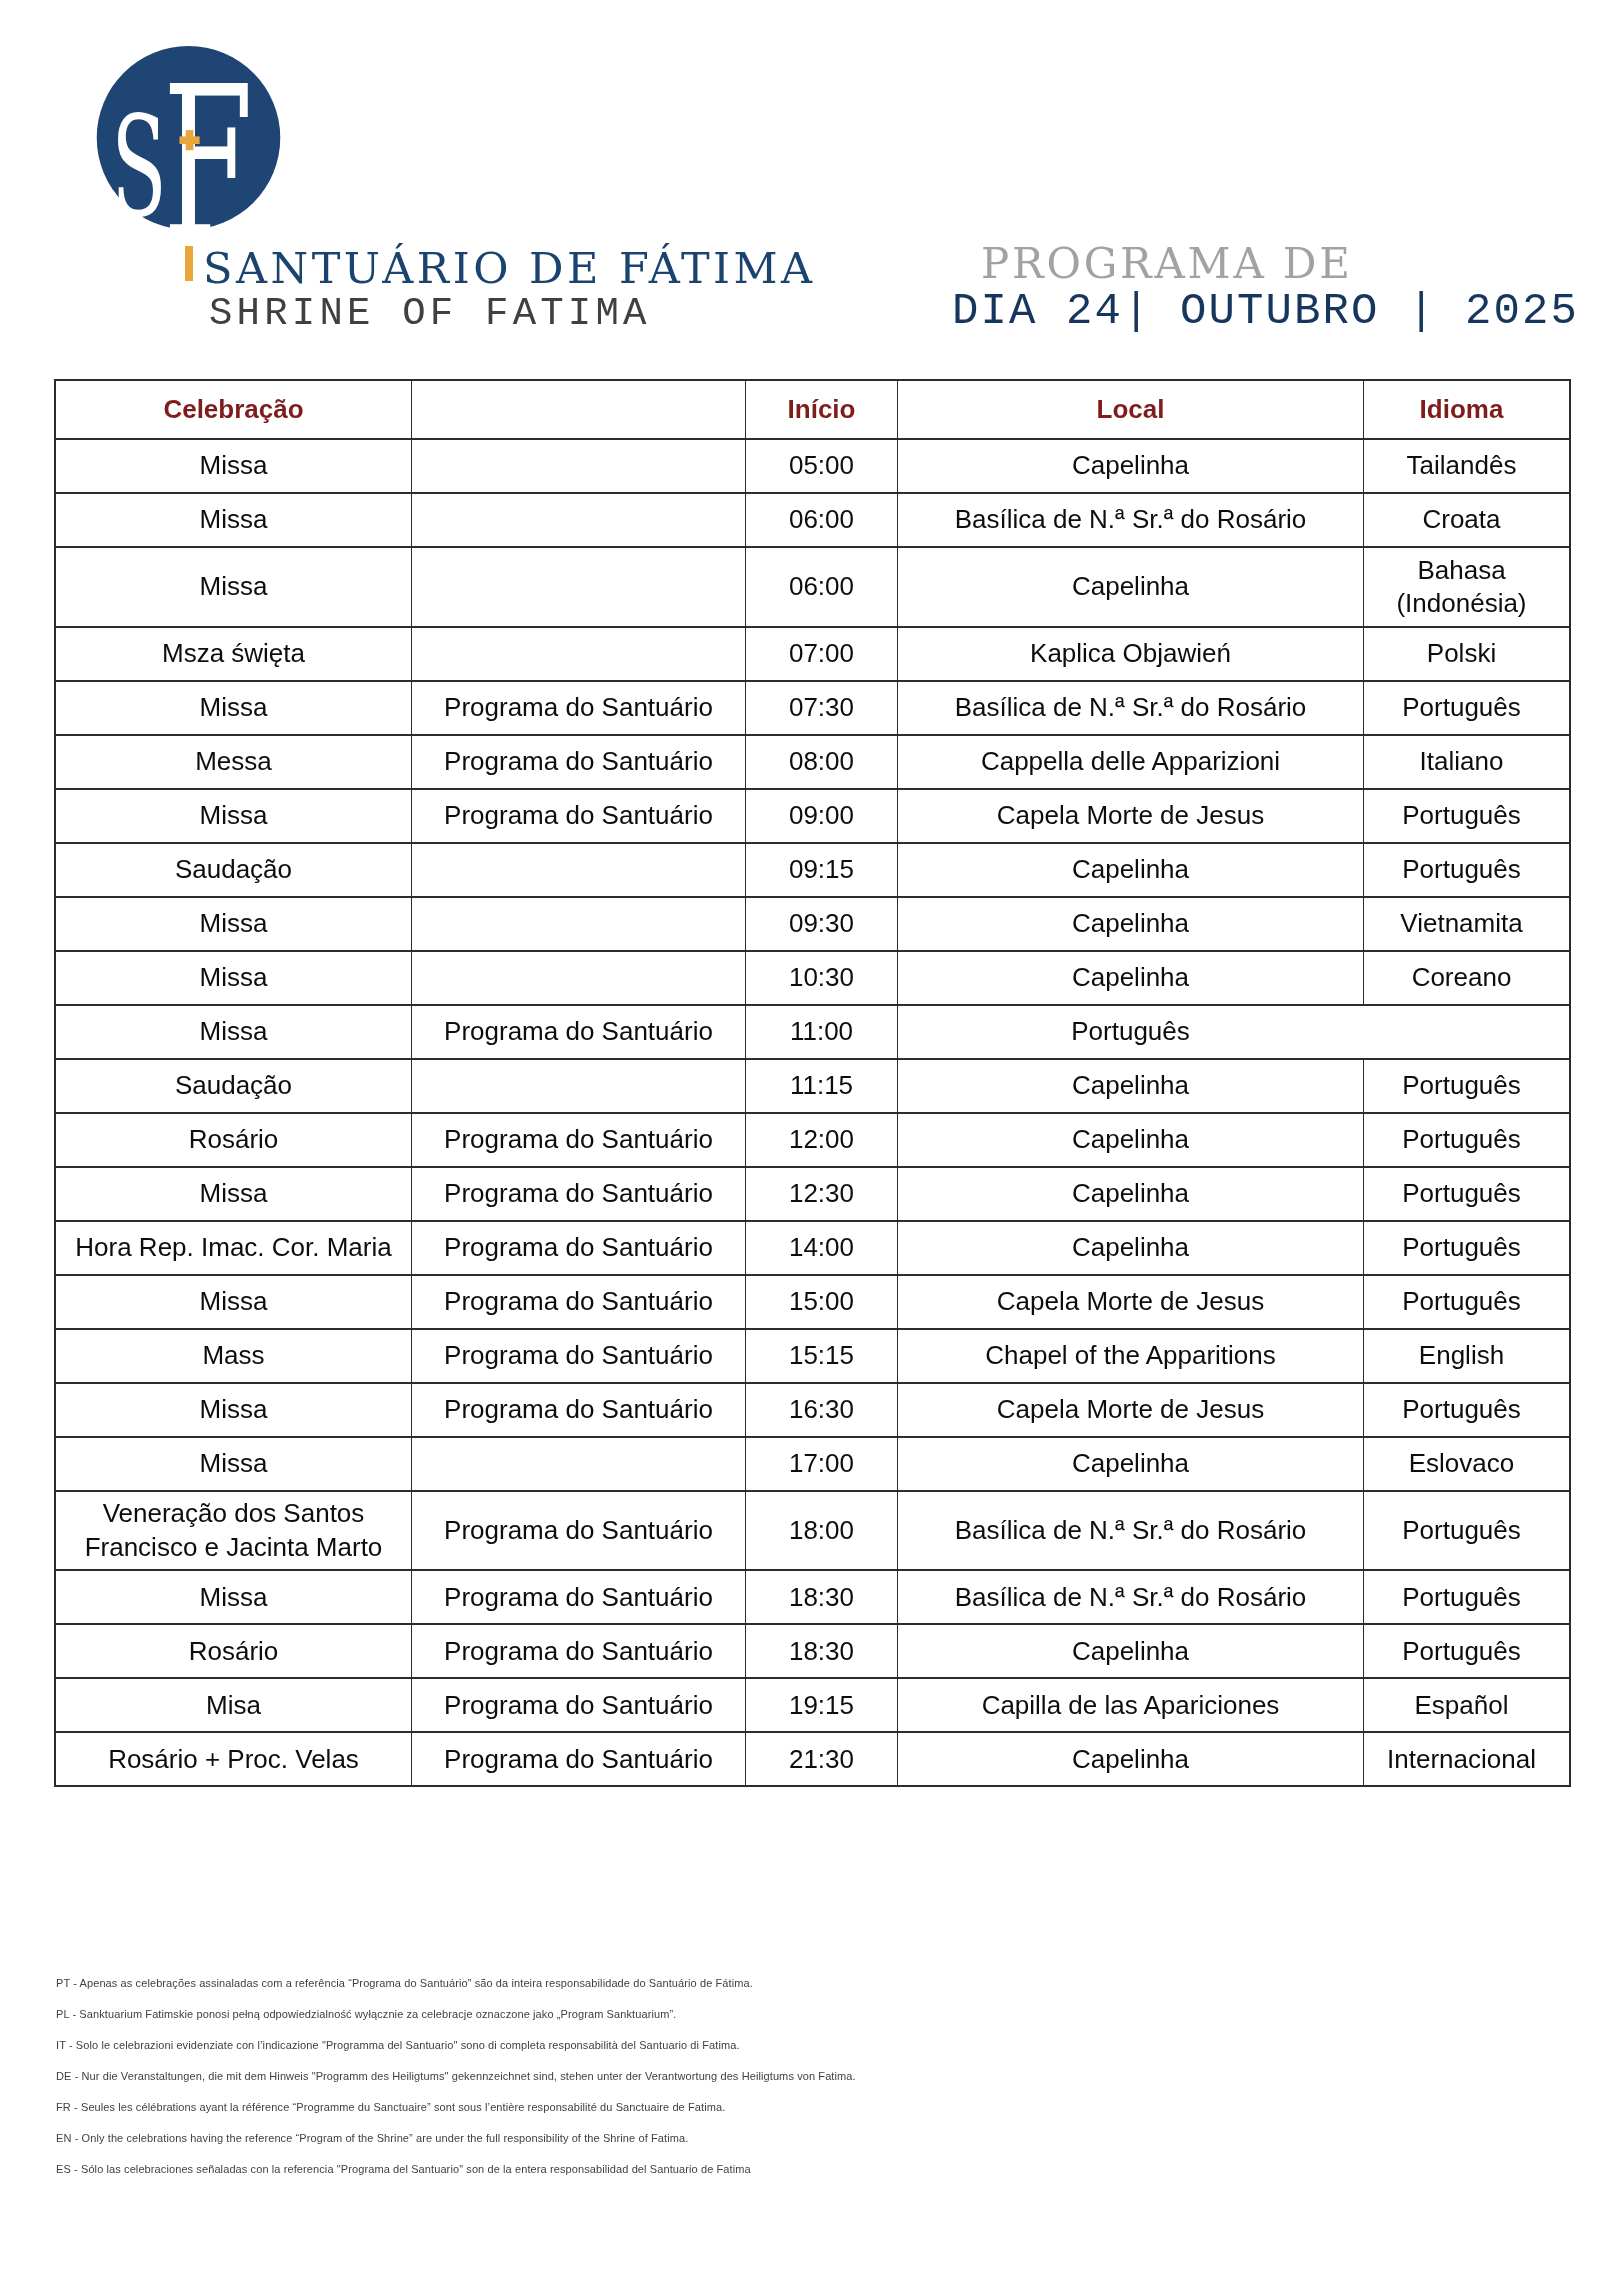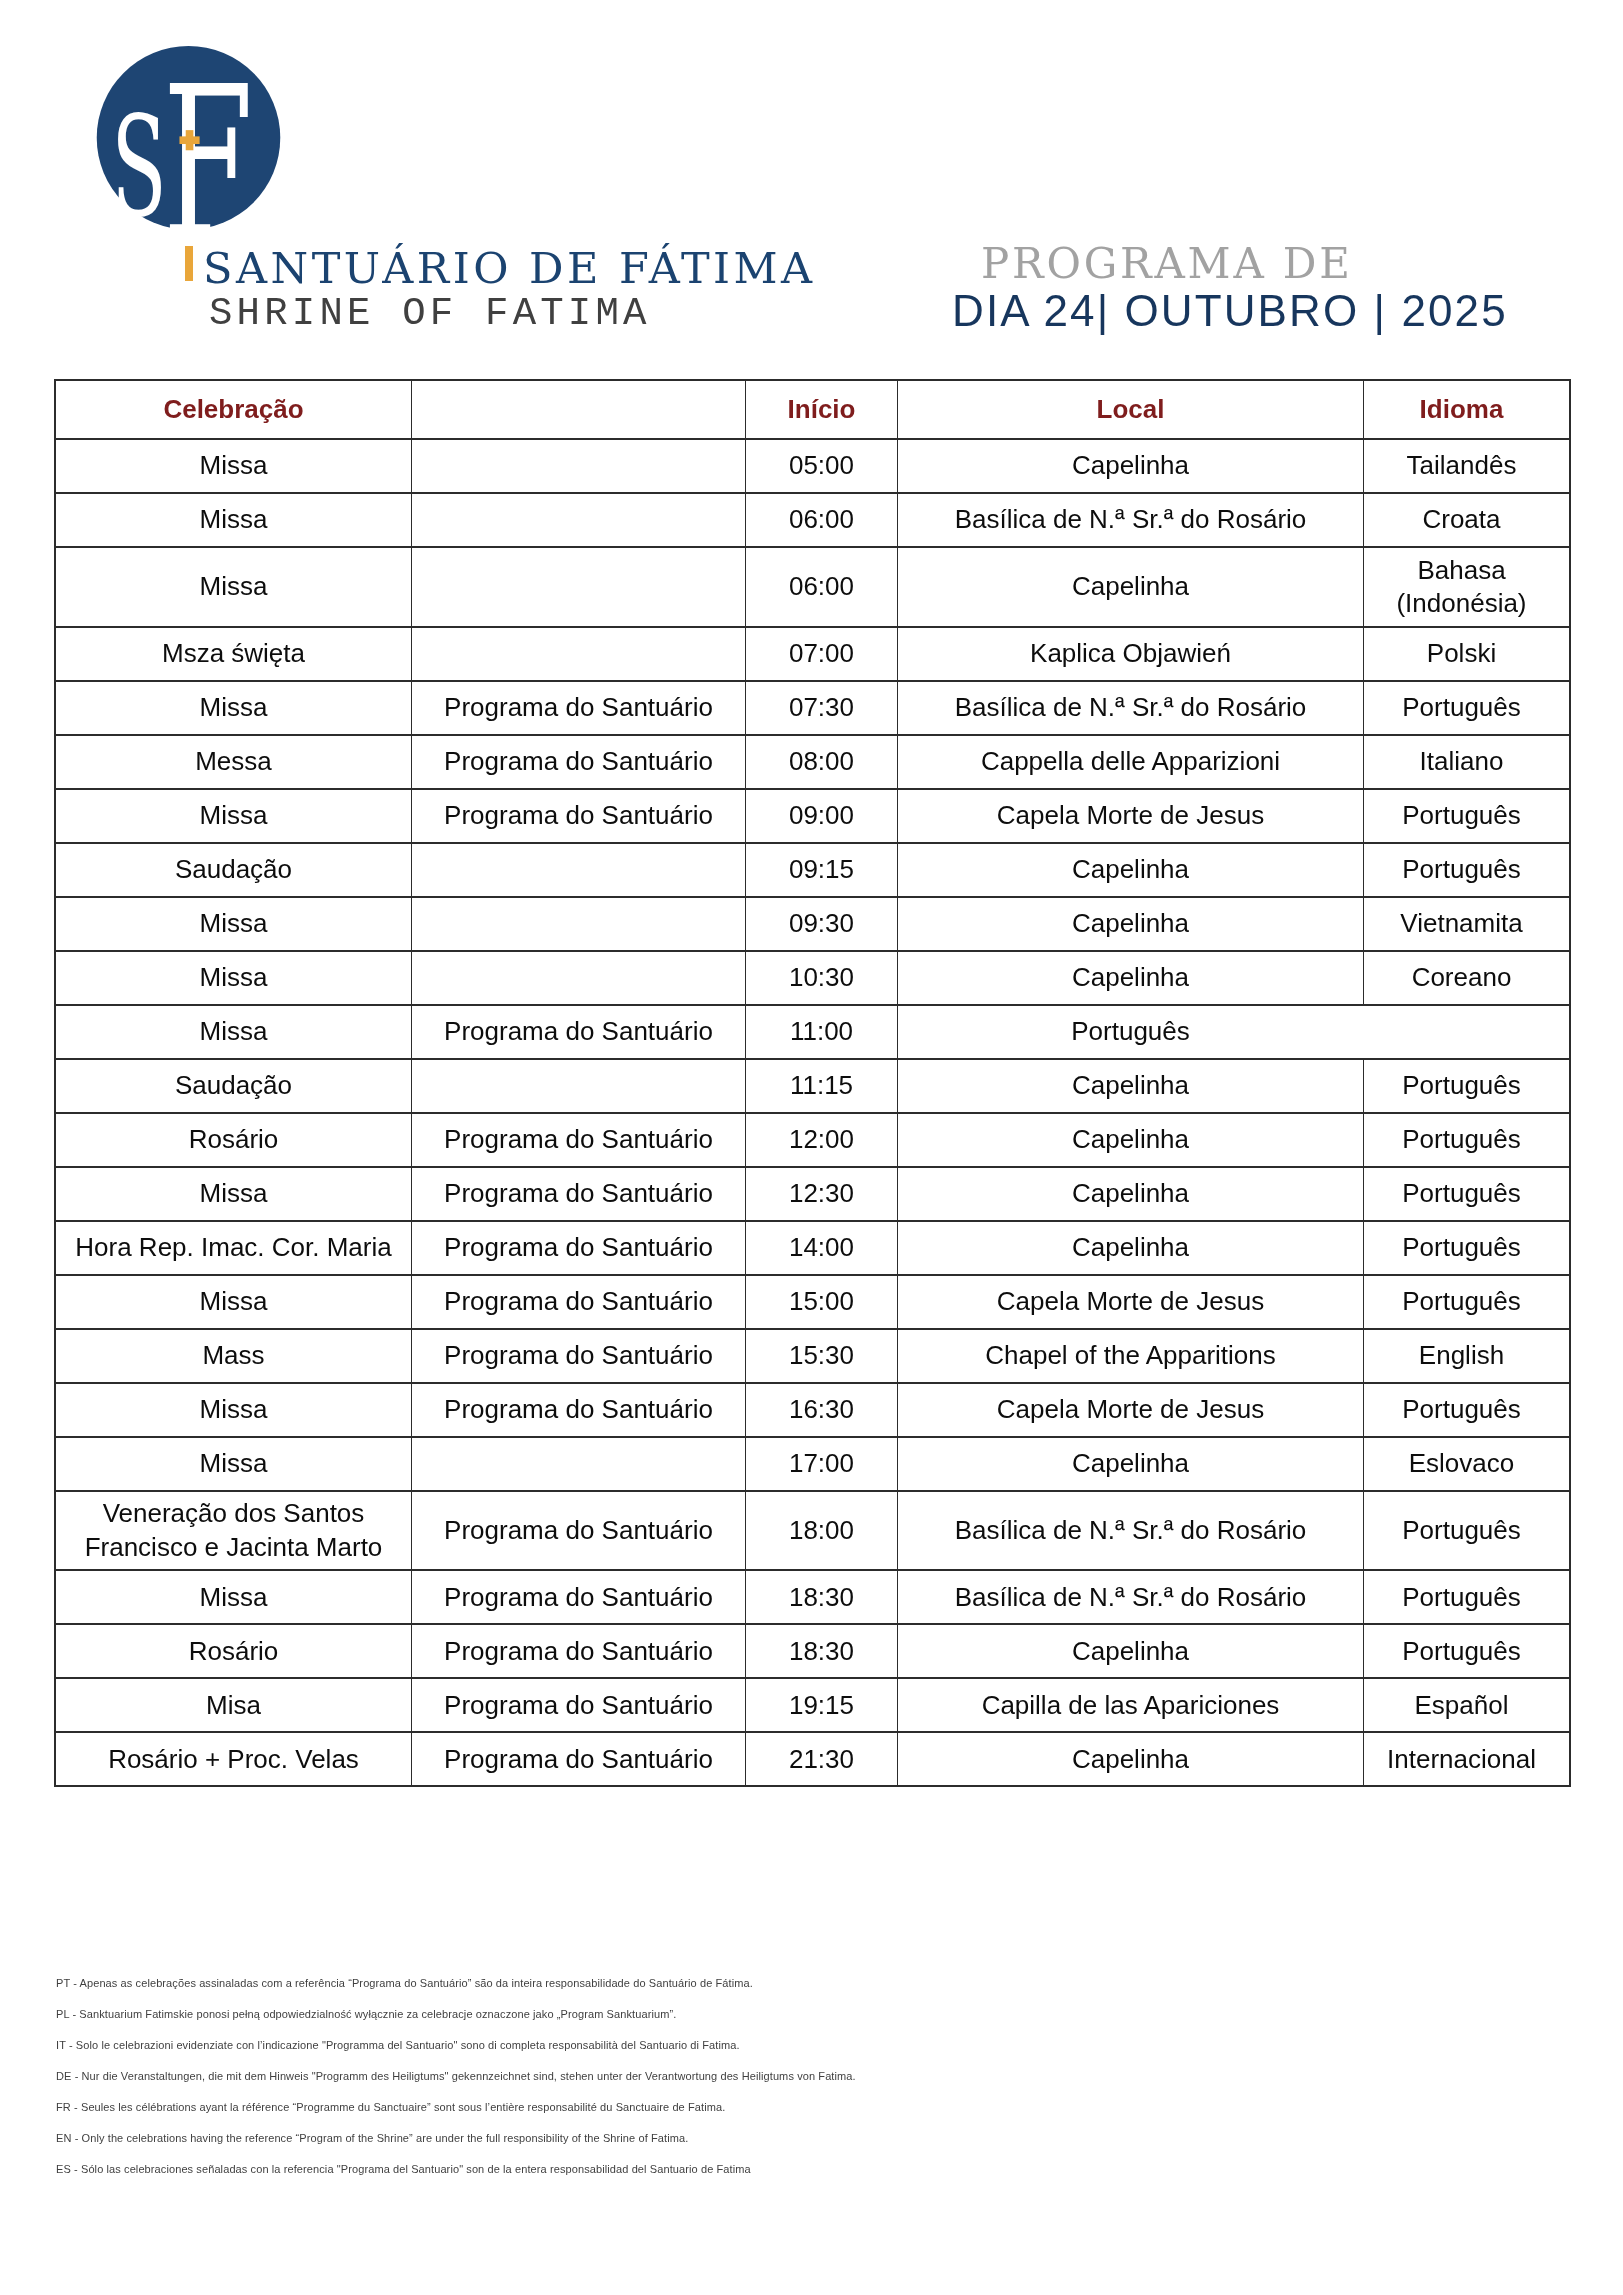--- a/index.html
+++ b/index.html
@@ -8,21 +8,21 @@
 
   
   .logo-mark{position:absolute;left:96px;top:46px;width:185px;height:203px;overflow:visible;}
   .gold-bar{position:absolute;left:185px;top:246px;width:7.6px;height:35px;background:#E9A63A;}
   .title-pt{position:absolute;left:203px;top:243px;font-family:"DejaVu Serif", serif;
             font-size:43px;color:#1B4370;letter-spacing:3.5px;white-space:nowrap;}
   .title-en{position:absolute;left:209px;top:292px;font-family:Liberation Mono, monospace;
             font-size:39px;color:#404040;letter-spacing:4.2px;white-space:nowrap;}
   .program-label{position:absolute;left:952px;top:239px;font-family:"DejaVu Serif", serif;
             font-size:42px;color:#A2A2A2;letter-spacing:2.8px;white-space:nowrap;margin-left:29px;}
-  .date-line{position:absolute;left:952px;top:286px;font-family:Liberation Sans, sans-serif;
+  .date-line{position:absolute;left:952px;top:286px;font-family:Liberation Mono, monospace;
             font-size:44px;color:#17365D;letter-spacing:2.1px;white-space:nowrap;}
 
   
   .table{position:absolute;left:54px;top:379px;width:1517px;
          border:2.1px solid #2C2C2C;box-sizing:border-box;}
   .tr{display:grid;grid-template-columns:355px 334px 152px 466px 196px;}
   .tr + .tr{border-top:2.1px solid #2C2C2C;}
   .td{display:flex;align-items:center;justify-content:center;text-align:center;
       box-sizing:border-box;min-height:52px;padding:5.6px 7px;
       font-size:26px;font-weight:300;color:#0D0D0D;line-height:1.28;}
@@ -172,21 +172,21 @@
       <div class="tr">
         <div class="td">Missa</div>
         <div class="td">Programa do Santuário</div>
         <div class="td">15:00</div>
         <div class="td">Capela Morte de Jesus</div>
         <div class="td">Português</div>
       </div>
       <div class="tr">
         <div class="td">Mass</div>
         <div class="td">Programa do Santuário</div>
-        <div class="td">15:30</div>
+        <div class="td">15:15</div>
         <div class="td">Chapel of the Apparitions</div>
         <div class="td">English</div>
       </div>
       <div class="tr">
         <div class="td">Missa</div>
         <div class="td">Programa do Santuário</div>
         <div class="td">16:30</div>
         <div class="td">Capela Morte de Jesus</div>
         <div class="td">Português</div>
       </div>

